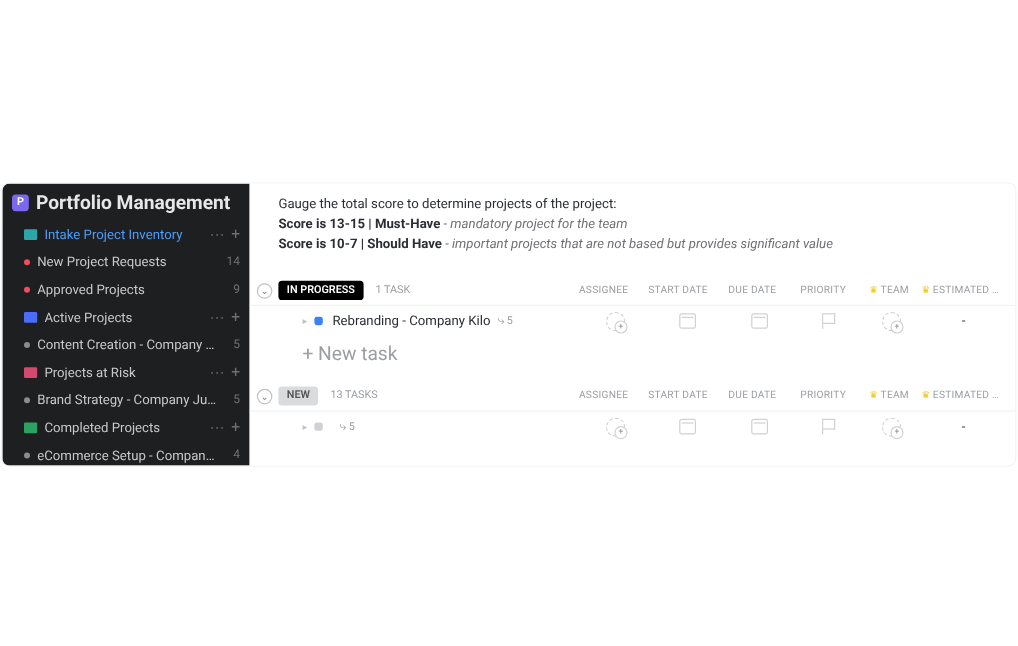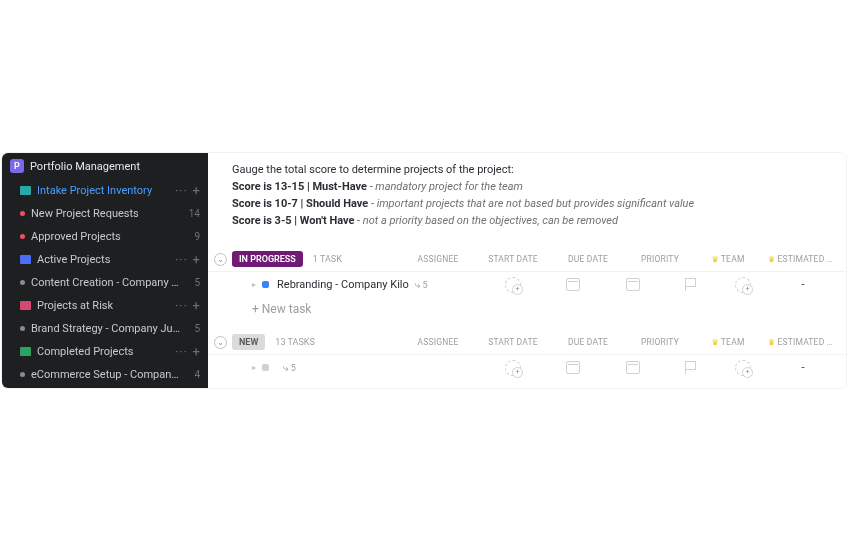--- a/index.html
+++ b/index.html
@@ -1,45 +1,45 @@
 <!DOCTYPE html>
 <html><head>
 <meta charset="utf-8">
 <style>
 *{box-sizing:border-box;margin:0;padding:0;font-family:-apple-system,BlinkMacSystemFont,"Segoe UI",Roboto,sans-serif}
 body{background:#fff;width:848px;height:538px;overflow:hidden}
 .app{position:absolute;top:153px;left:2px;width:844px;height:235px;display:flex;border-radius:6px;overflow:hidden;box-shadow:0 0 0 1px rgba(0,0,0,.05)}
 .sidebar{width:206px;background:#1e1f21;color:#c7c9cb;display:flex;flex-direction:column;font-size:11px}
 .sb-head{display:flex;align-items:center;gap:6px;padding:6px 8px}
 .sb-logo{width:14px;height:14px;background:#7b68ee;border-radius:3px;display:flex;align-items:center;justify-content:center;color:#fff;font-size:9px;font-weight:600}
-.sb-title{color:#e6e7e8;font-size:11px;font-weight:400}
+.sb-title{color:#e6e7e8;font-size:16px;font-weight:700}
 .sb-item{display:flex;align-items:center;padding:5px 8px 5px 18px;gap:6px;cursor:pointer;position:relative}
 .sb-sub{}
 .sb-ic{width:11px;height:11px;display:flex;align-items:center;justify-content:center;flex-shrink:0}
 .folder-ic{width:11px;height:9px;border-radius:1px}
 .sb-item.highlight{color:#4a9eff}
 .sb-item.highlight .sb-label{color:#4a9eff}
 .sb-label{flex:1;white-space:nowrap;overflow:hidden;text-overflow:ellipsis}
 .sb-meta{display:flex;align-items:center;gap:5px;color:#6e7074}
 .sb-count{font-size:10px;min-width:12px;text-align:right}
 .sb-more{font-size:12px;letter-spacing:1px;line-height:6px}
 .sb-plus{font-size:13px;line-height:10px}
 .dot{width:5px;height:5px;border-radius:50%;flex-shrink:0}
 
 .main{flex:1;background:#fff;overflow:auto}
 .scoring{padding:8px 24px 12px;font-size:11px;color:#2a2e34;line-height:1.55}
 .scoring .line .muted{color:#6e7074;font-style:italic}
 .group{margin-top:6px}
 .grp-head{display:flex;align-items:center;padding:4px 8px 4px 24px;font-size:9px;color:#8a8c8f;position:relative}
 .grp-chev{position:absolute;left:6px;width:13px;height:13px;border:1px solid #bfc1c4;border-radius:50%;display:flex;align-items:center;justify-content:center;font-size:8px;color:#8a8c8f;cursor:pointer}
 .grp-badge{font-size:9px;font-weight:600;padding:3px 7px;border-radius:3px;text-transform:uppercase;margin-right:10px}
-.badge-ip{background:#701a75;color:#fff}
+.badge-ip{background:#000000;color:#fff}
 .badge-new{background:#d9dbdd;color:#555}
 .grp-count{color:#9b9ea2;text-transform:uppercase;margin-right:auto}
-.cols{display:flex;gap:15px}
+.cols{display:flex;gap:2px}
 .col{color:#9b9ea2;font-size:8.5px;text-transform:uppercase;text-align:center;letter-spacing:.2px}
 .col.assignee{width:58px}
 .col.startdate{width:62px}
 .col.duedate{width:58px}
 .col.priority{width:56px}
 .col.team{width:50px}
 .col.est{width:70px;overflow:hidden;text-overflow:ellipsis;white-space:nowrap}
 .team-ic{color:#f1c40f;margin-right:2px;font-size:8px}
 .row{display:flex;align-items:center;padding:4px 8px 4px 44px;font-size:11px;border-top:1px solid #f1f2f3;min-height:26px}
 .row-caret{color:#bfc1c4;margin-right:6px;font-size:8px}
@@ -55,21 +55,21 @@
 .cell.priority{width:56px}
 .cell.team{width:50px}
 .cell.est{width:70px;color:#2a2e34}
 .avatar-ph{width:16px;height:16px;border:1px dashed #cfd1d4;border-radius:50%;position:relative}
 .avatar-ph::after{content:"+";position:absolute;right:-3px;bottom:-3px;width:9px;height:9px;background:#fff;border:1px solid #d0d2d5;border-radius:50%;font-size:7px;line-height:7px;display:flex;align-items:center;justify-content:center;color:#888}
 .cal-ph{width:14px;height:13px;border:1px solid #cfd1d4;border-radius:2px;position:relative}
 .cal-ph::before{content:"";position:absolute;top:2px;left:1px;right:1px;height:1px;background:#cfd1d4}
 .flag-ph{width:12px;height:13px;position:relative}
 .flag-ph::before{content:"";position:absolute;left:1px;top:0;width:1px;height:13px;background:#cfd1d4}
 .flag-ph::after{content:"";position:absolute;left:2px;top:0;width:9px;height:7px;border:1px solid #cfd1d4;border-left:none}
-.newtask{padding:5px 8px 8px 44px;font-size:12px;color:#9b9ea2;cursor:pointer}
+.newtask{padding:5px 8px 8px 44px;font-size:16px;color:#9b9ea2;cursor:pointer}
 </style>
 </head>
 <body>
 
 <div class="app">
   <div class="sidebar">
     <div class="sb-head">
       <div class="sb-logo">P</div>
       <div class="sb-title">Portfolio Management</div>
     </div>
@@ -152,21 +152,20 @@
       </div>
 
   </div>
 
   <div class="main">
     <div class="scoring">
       <div>Gauge the total score to determine projects of the project:</div>
       <div id="scoring-lines">
           <div class="line"><b>Score is 13-15 | Must-Have</b><span class="muted"> - mandatory project for the team</span></div>
           <div class="line"><b>Score is 10-7 | Should Have</b><span class="muted"> - important projects that are not based but provides significant value</span></div>
-          <div class="line"><b>Score is 3-5 | Won't Have</b><span class="muted"> - not a priority based on the objectives, can be removed</span></div>
         </div>
     </div>
     <div id="groups">
         <div class="group">
           <div class="grp-head">
     <span class="grp-chev">⌄</span>
     <span class="grp-badge badge-ip">IN PROGRESS</span>
     <span class="grp-count">1 TASK</span>
     <div class="cols">
     <div class="col assignee">ASSIGNEE</div>

